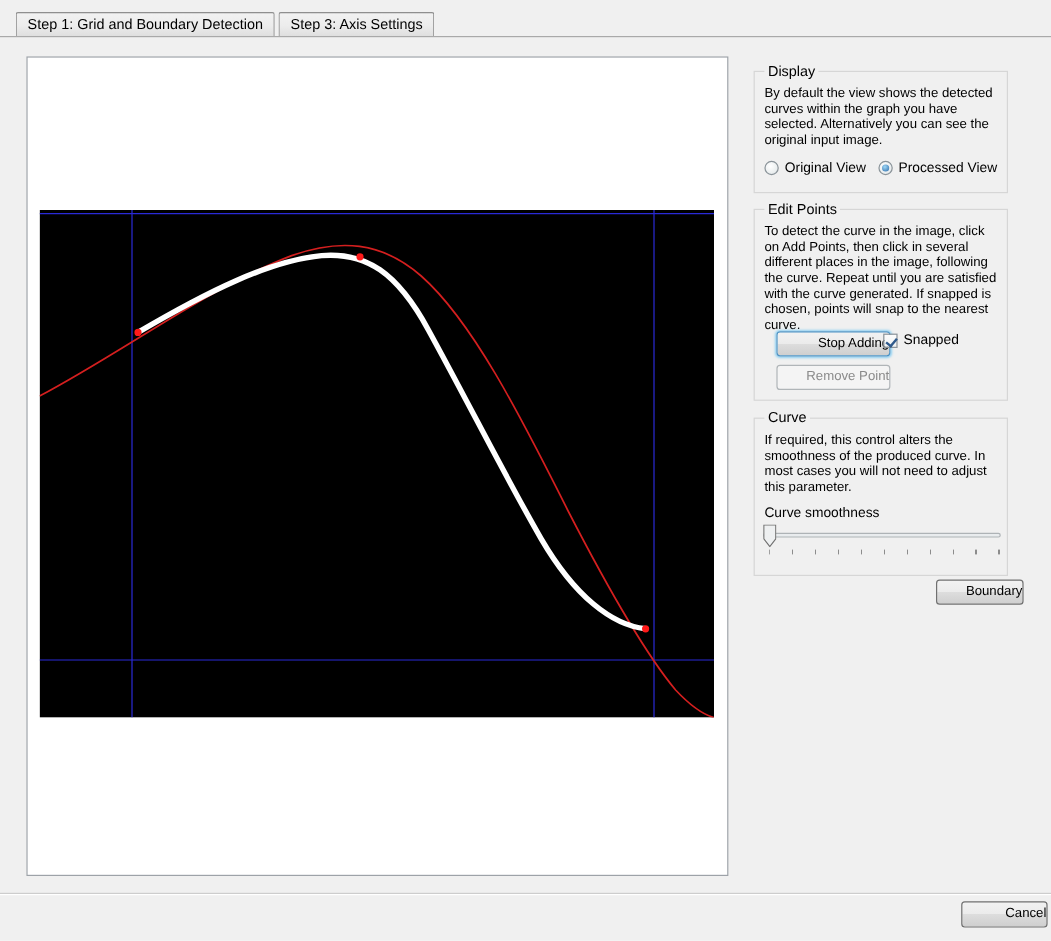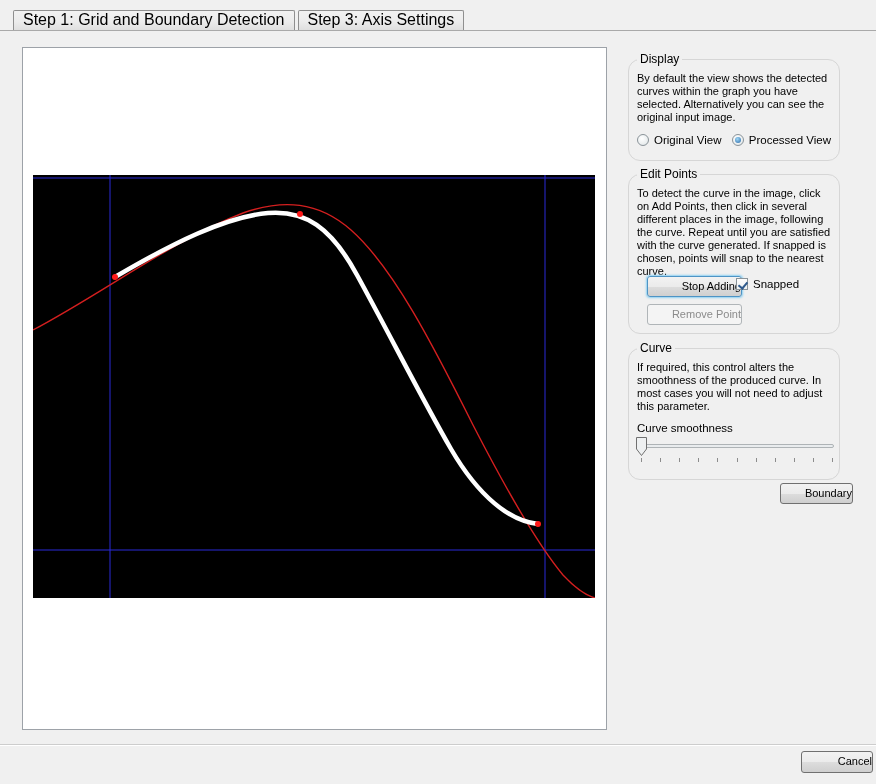--- a/index.html
+++ b/index.html
@@ -15,40 +15,40 @@
   }
 
   
   .tabbar { position:absolute; left:13px; top:7px; height:24px; display:flex; align-items:flex-end; z-index:2; }
   .tab {
     height:20px; margin-bottom:1px; margin-right:3px;
     line-height:18px; padding:0 9px;
     background:linear-gradient(to bottom,#f2f2f2,#ececec 55%,#dfdfdf);
     border:1px solid #8f8f8f; border-bottom:none;
     border-radius:2px 2px 0 0;
-    font-size:16px; white-space:nowrap; z-index:2;
+    font-size:12px; white-space:nowrap; z-index:2;
   }
   .tab.active {
     height:23px; margin-bottom:0; line-height:21px;
     background:linear-gradient(to bottom,#fdfdfd,#f3f3f3);
     z-index:4;
   }
   .tabline { position:absolute; left:0; top:30px; width:876px; height:1px; background:#a9a9a9; z-index:1; }
 
   
   .image-panel {
     position:absolute; left:22px; top:47px; width:585px; height:683px;
     background:#ffffff; border:1px solid #9da2a8;
   }
   .plot-svg { position:absolute; left:10px; top:127px; display:block; }
 
   
   .groupbox {
     position:absolute; left:628px; width:212px;
-    border:1px solid #d6d6d6; border-radius:12px;
+    border:1px solid #d6d6d6; border-radius:0;
   }
   .group-label {
     position:absolute; top:-8px; left:8px; padding:0 3px;
     background:#f0f0f0; font-size:12px;
   }
   .group-desc { margin:12px 8px 0 8px; line-height:13px; font-size:11px; }
 
   .display-group   { top:59px;  height:102px; }
   .editpoints-group{ top:174px; height:160px; }
   .curve-group     { top:348px; height:132px; }

